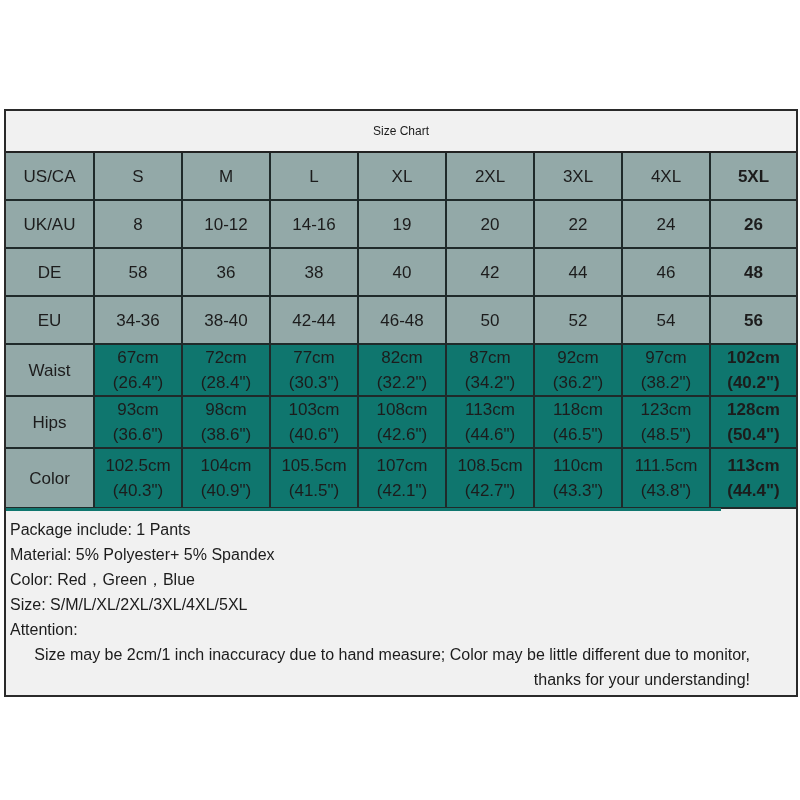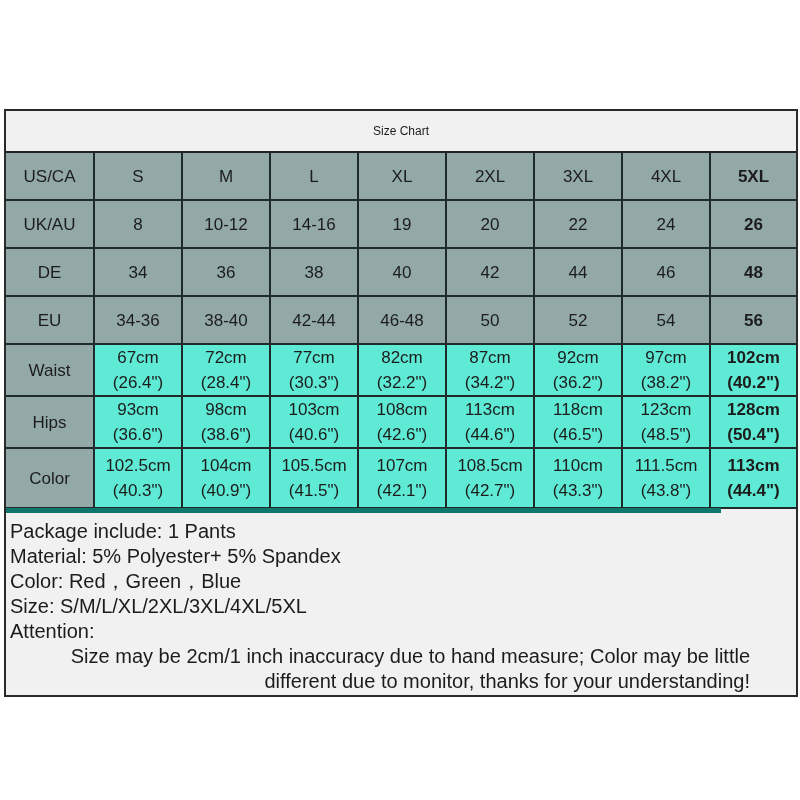--- a/index.html
+++ b/index.html
@@ -11,27 +11,27 @@
            display: flex; align-items: center; justify-content: center;
            font-size: 12px; background: #f1f1f1; border-bottom: 2px solid #222; box-sizing: border-box; }
   table.grid { position: absolute; left: 0; top: 42px; width: 790px; border-collapse: collapse;
                table-layout: fixed; border-radius: 26px; }
   table.grid td { border: 2px solid #1f2a2a; text-align: center; vertical-align: middle;
                   font-size: 17px; padding: 0; line-height: 25px; }
   table.grid tr:first-child td { border-top: none; }
   table.grid td:first-child { border-left: none; }
   table.grid td:last-child { border-right: none; font-weight: bold; }
   td.hdr { background: #93a9a8; }
-  td.meas { background: #5eead4; }
+  td.meas { background: #0f766e; }
   tr.h48 td { height: 46px; }
   tr.h50 td { height: 49px; }
   tr.h59 td { height: 58px; }
   .notes { position: absolute; left: 0; top: 397px; width: 715px; height: 187px;
-           border-top: 5px solid #0f766e; box-sizing: border-box; padding: 6px 4px 0 4px;
-           font-size: 20px; line-height: 25px; background: #f1f1f1; }
+           border-top: 3px solid #0f766e; box-sizing: border-box; padding: 6px 4px 0 4px;
+           font-size: 16px; line-height: 25px; background: #f1f1f1; }
   .notes div { white-space: nowrap; }
   .notes .wrap { white-space: normal; width: 740px; text-align: right; }
 </style>
 </head>
 <body>
 
 <div class="frame">
   <div class="title">Size Chart</div>
 
   <table class="grid">
@@ -64,21 +64,21 @@
           <td class="hdr">10-12</td>
           <td class="hdr">14-16</td>
           <td class="hdr">19</td>
           <td class="hdr">20</td>
           <td class="hdr">22</td>
           <td class="hdr">24</td>
           <td class="hdr">26</td>
         </tr>
         <tr class="h48">
           <td class="hdr">DE</td>
-          <td class="hdr">34</td>
+          <td class="hdr">58</td>
           <td class="hdr">36</td>
           <td class="hdr">38</td>
           <td class="hdr">40</td>
           <td class="hdr">42</td>
           <td class="hdr">44</td>
           <td class="hdr">46</td>
           <td class="hdr">48</td>
         </tr>
         <tr class="h48">
           <td class="hdr">EU</td>

